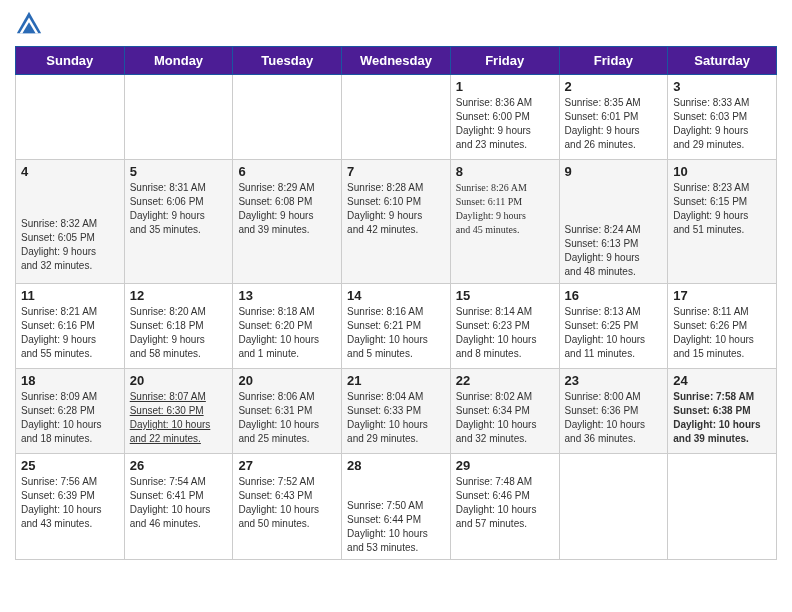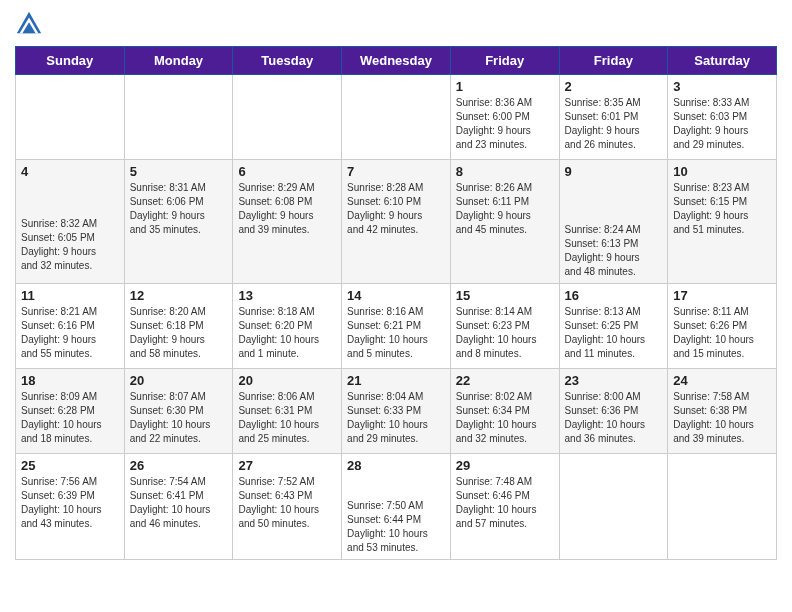--- a/index.html
+++ b/index.html
@@ -169,21 +169,21 @@
         </td>
         <td>
           <span class="day-number">7</span>
           <div class="day-info" style="white-space: pre-line;">Sunrise: 8:28 AM
 Sunset: 6:10 PM
 Daylight: 9 hours
 and 42 minutes.</div>
         </td>
         <td>
           <span class="day-number">8</span>
-          <div class="day-info" style="white-space: pre-line;">Sunrise: 8:26 AM
+          <div class="day-info" style="white-space: pre-line; font-family: Liberation Serif, serif;">Sunrise: 8:26 AM
 Sunset: 6:11 PM
 Daylight: 9 hours
 and 45 minutes.</div>
         </td>
         <td>
           <span class="day-number">9</span>
           <div class="day-info" style="white-space: pre-line; margin-top: 44px;">Sunrise: 8:24 AM
 Sunset: 6:13 PM
 Daylight: 9 hours
 and 48 minutes.</div>
@@ -250,21 +250,21 @@
       <tr>
         <td>
           <span class="day-number">18</span>
           <div class="day-info" style="white-space: pre-line;">Sunrise: 8:09 AM
 Sunset: 6:28 PM
 Daylight: 10 hours
 and 18 minutes.</div>
         </td>
         <td>
           <span class="day-number">20</span>
-          <div class="day-info" style="white-space: pre-line;">Sunrise: 8:07 AM
+          <div class="day-info" style="white-space: pre-line; text-decoration: underline;">Sunrise: 8:07 AM
 Sunset: 6:30 PM
 Daylight: 10 hours
 and 22 minutes.</div>
         </td>
         <td>
           <span class="day-number">20</span>
           <div class="day-info" style="white-space: pre-line;">Sunrise: 8:06 AM
 Sunset: 6:31 PM
 Daylight: 10 hours
 and 25 minutes.</div>
@@ -285,21 +285,21 @@
         </td>
         <td>
           <span class="day-number">23</span>
           <div class="day-info" style="white-space: pre-line;">Sunrise: 8:00 AM
 Sunset: 6:36 PM
 Daylight: 10 hours
 and 36 minutes.</div>
         </td>
         <td>
           <span class="day-number">24</span>
-          <div class="day-info" style="white-space: pre-line;">Sunrise: 7:58 AM
+          <div class="day-info" style="white-space: pre-line; font-weight: bold;">Sunrise: 7:58 AM
 Sunset: 6:38 PM
 Daylight: 10 hours
 and 39 minutes.</div>
         </td>
       </tr>
       <tr>
         <td>
           <span class="day-number">25</span>
           <div class="day-info" style="white-space: pre-line;">Sunrise: 7:56 AM
 Sunset: 6:39 PM

